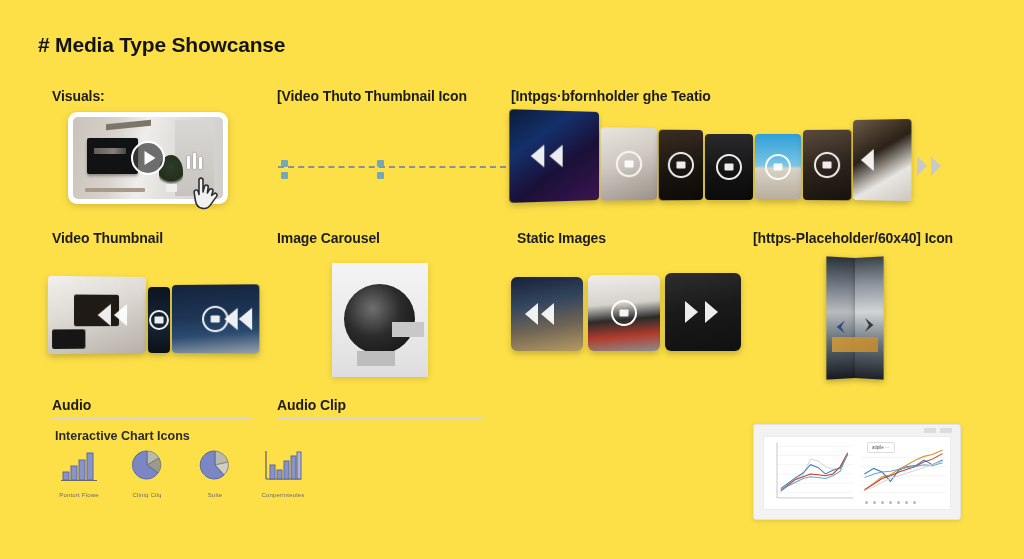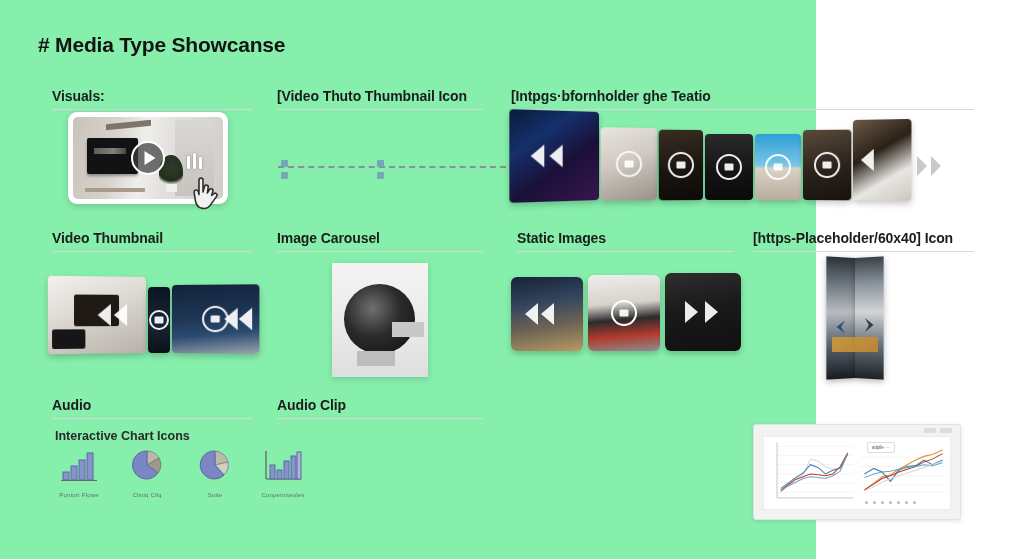--- a/index.html
+++ b/index.html
@@ -6,21 +6,21 @@
     margin: 0; padding: 0;
     background: #ffffff;
   }
   body {
     width: 1024px; height: 559px;
     font-family: "Liberation Sans", sans-serif;
     color: #1a1a1a;
     overflow: hidden;
     position: relative;
   }
-  .page { position: relative; width: 816px; height: 559px; background: #86efac; }
+  .page { position: relative; width: 1024px; height: 559px; background: #fde047; }
 
   
   .page-title {
     position: absolute; left: 38px; top: 33px;
     font-size: 21px; font-weight: bold; letter-spacing: -0.2px;
     color: #131313;
   }
 
   
   .sec { position: absolute; }

